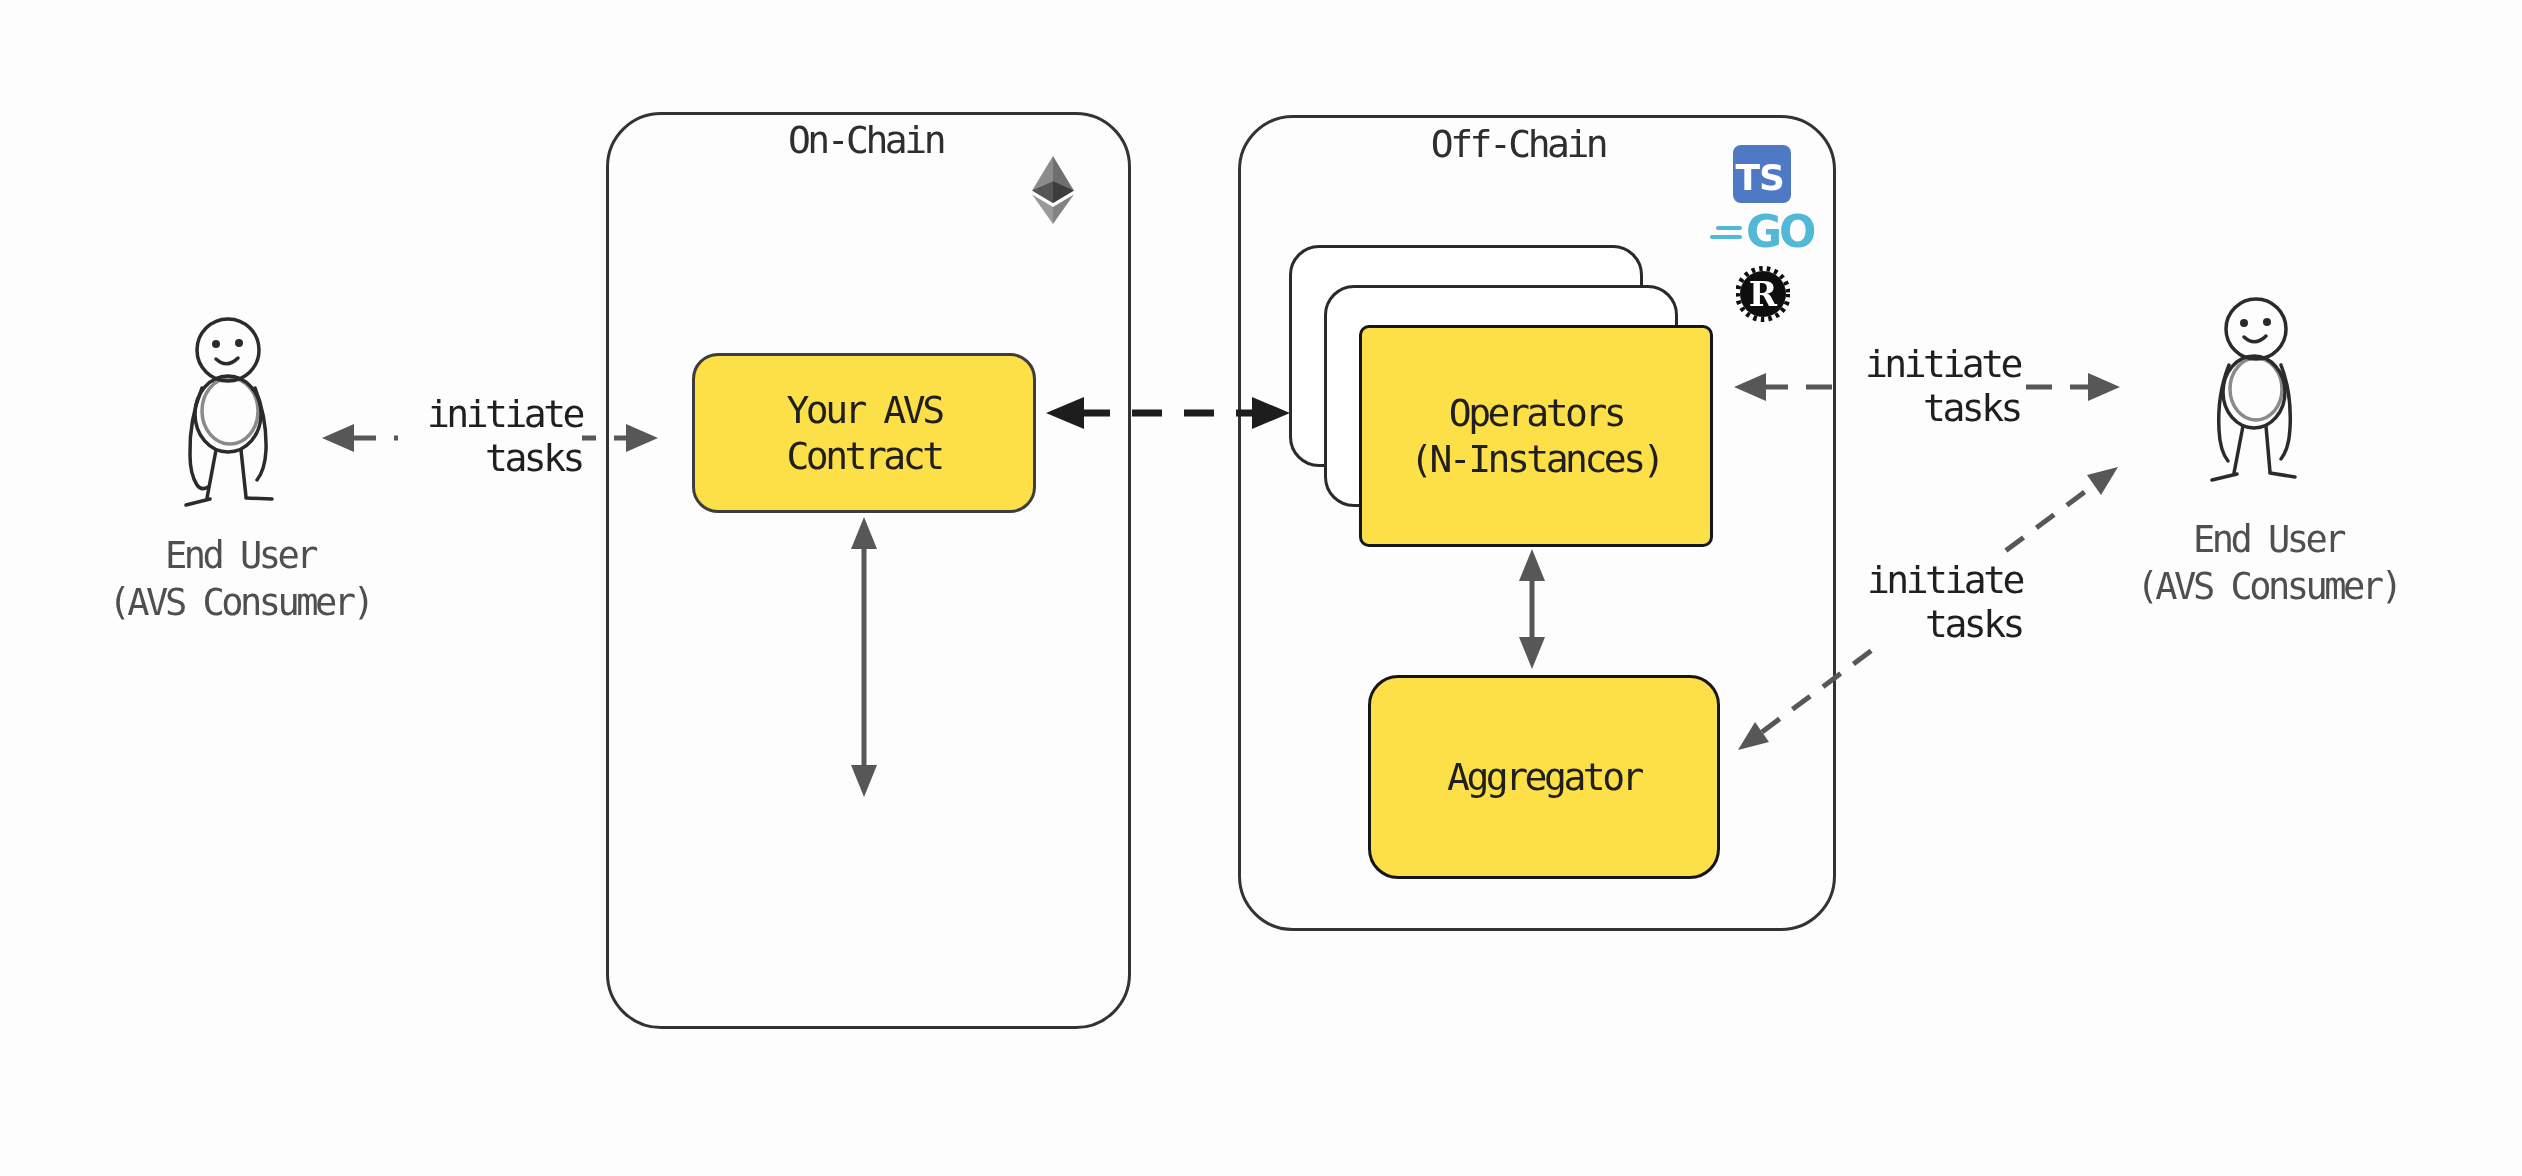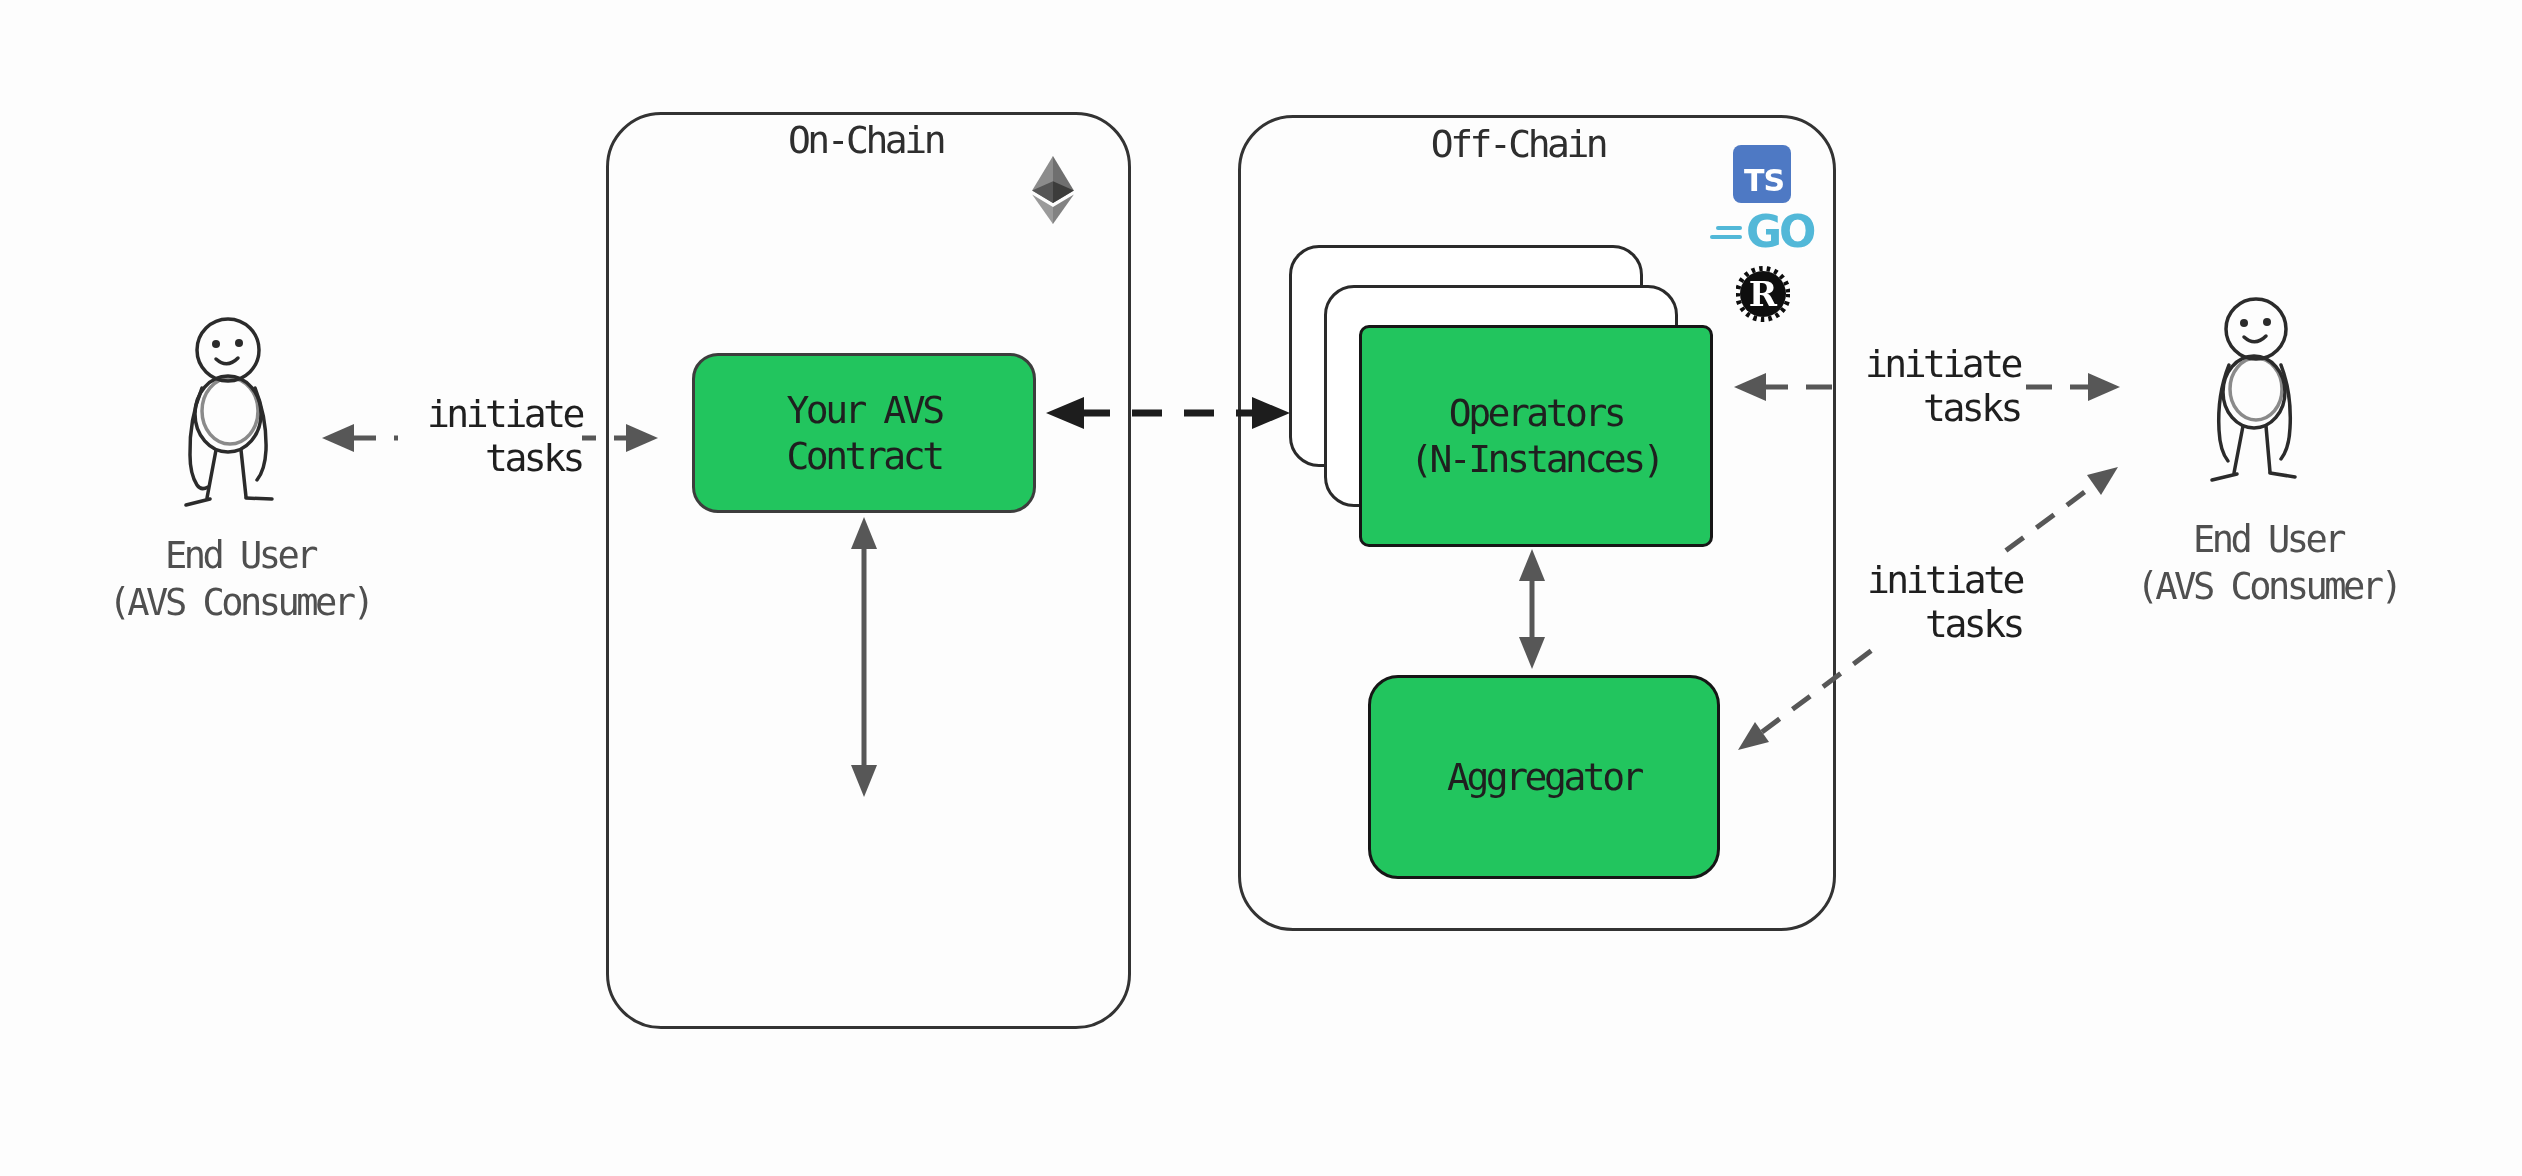--- a/index.html
+++ b/index.html
@@ -7,40 +7,40 @@
     --dark_box_border:#161616; --stack_border:#2a2a2a; --label_text:#1f1f1f;
     --title_text:#2e2e2e; --name_text:#4f4f4f; --arrow_gray:#575757;
     --arrow_dark:#1d1d1d; --figure_stroke:#2b2b2b; --ts_blue:#4e79c4;
     --go_blue:#52b8d8; --rust_black:#0e0e0e;
   }
   html,body{margin:0;padding:0;}
   body{background:var(--background);font-family:"DejaVu Sans Mono","Liberation Mono",monospace;}
   #canvas{position:relative;width:2522px;height:1176px;background:var(--background);overflow:hidden;}
 
   .container-box{position:absolute;border:3px solid var(--container_border);border-radius:55px;background:transparent;z-index:1;}
-  .node-box{position:absolute;background:#22c55e;border:3px solid var(--box_border);border-radius:26px;display:flex;flex-direction:column;align-items:center;justify-content:center;z-index:3;}
+  .node-box{position:absolute;background:#fde047;border:3px solid var(--box_border);border-radius:26px;display:flex;flex-direction:column;align-items:center;justify-content:center;z-index:3;}
   .node-box.dark{border:3.5px solid var(--dark_box_border);border-radius:30px;}
   .stack-box{position:absolute;width:348px;height:216px;background:#fff;border:3px solid var(--stack_border);border-radius:30px;}
 
   .box-label{font-size:38px;line-height:46px;letter-spacing:-3.5px;color:var(--label_text);text-align:center;white-space:nowrap;}
   .zone-title{position:absolute;font-size:38px;letter-spacing:-3.5px;color:var(--title_text);text-align:center;z-index:2;white-space:nowrap;}
   .edge-label{position:absolute;font-size:38px;line-height:44px;letter-spacing:-3.5px;color:var(--label_text);text-align:right;background:var(--background);z-index:6;white-space:nowrap;}
   .actor-name{position:absolute;font-size:37px;line-height:47px;letter-spacing:-3.5px;color:var(--name_text);text-align:center;z-index:2;white-space:nowrap;}
 
   #overlay{position:absolute;left:0;top:0;width:2522px;height:1176px;z-index:5;pointer-events:none;}
   .arrow-gray-line{stroke:var(--arrow_gray);stroke-width:5;fill:none;}
   .arrow-gray-head{fill:var(--arrow_gray);stroke:none;}
   .arrow-dark-line{stroke:var(--arrow_dark);stroke-width:7;fill:none;}
   .arrow-dark-head{fill:var(--arrow_dark);stroke:none;}
   .figure-line{stroke:var(--figure_stroke);stroke-width:3.5;fill:none;stroke-linecap:round;}
   .figure-fill{fill:var(--figure_stroke);stroke:none;}
 
   .logo{position:absolute;z-index:4;}
   .ts-logo{width:58px;height:58px;background:var(--ts_blue);border-radius:8px;display:flex;align-items:flex-end;justify-content:flex-end;}
-  .ts-logo span{color:#fff;font-family:"DejaVu Sans","Liberation Sans",sans-serif;font-weight:bold;font-size:30px;letter-spacing:-1px;padding:0 7px 5px 0;}
+  .ts-logo span{color:#fff;font-family:"DejaVu Sans","Liberation Sans",sans-serif;font-weight:bold;font-size:36px;letter-spacing:-1px;padding:0 7px 5px 0;}
   .go-logo{display:flex;align-items:center;}
   .go-lines{display:flex;flex-direction:column;gap:5px;margin-right:4px;}
   .go-lines i{display:block;height:4px;background:var(--go_blue);border-radius:2px;}
   .go-lines i:nth-child(1){width:26px;margin-left:6px;}
   .go-lines i:nth-child(2){width:32px;}
   .go-logo span{color:var(--go_blue);font-family:"DejaVu Sans","Liberation Sans",sans-serif;font-weight:bold;font-size:44px;letter-spacing:-3px;line-height:38px;}
   .rust-logo{width:54px;height:58px;}
 </style>
 </head>
 <body>

